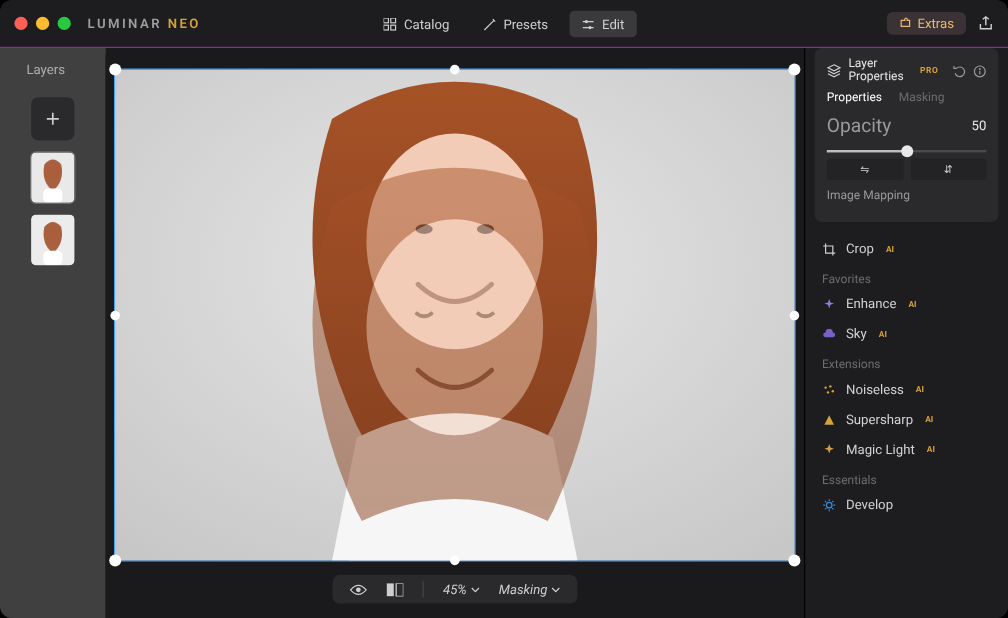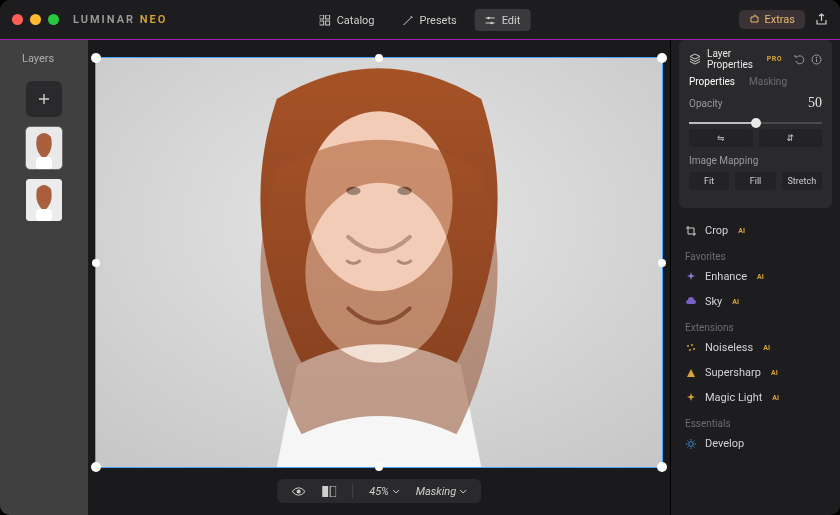--- a/index.html
+++ b/index.html
@@ -100,22 +100,22 @@
   .rtabs .inactive { color: #6d6d70; }
   .panel { background: #2a2a2d; margin: 0 8px 10px; border-radius: 6px; padding: 8px 10px 10px; }
   .panel .panelhdr { display: flex; align-items: center; gap: 6px; margin-bottom: 6px; }
   .panel .panelhdr .title { color: #e8e8e8; font-size: 10px; }
   .panel .panelhdr .pro { color: #d8a23a; font-size: 7px; font-weight: 700; letter-spacing: 0.5px; }
   .panel .panelhdr .spacer { flex: 1; }
   .subtabs { display: flex; gap: 14px; font-size: 10px; margin: 2px 0 8px; }
   .subtabs .on { color: #fff; }
   .subtabs .off { color: #6d6d70; }
   .row { display: flex; align-items: center; gap: 8px; margin-bottom: 6px; }
-  .row .lbl { color: #9a9a9d; font-size: 10px; }
-  .row .val { margin-left: auto; color: #e8e8e8; font-size: 14px; font-family: Liberation Serif, serif; }
+  .row .lbl { color: #9a9a9d; font-size: 16px; }
+  .row .val { margin-left: auto; color: #e8e8e8; font-size: 11px; }
   .slider { position: relative; height: 12px; }
   .slider .track { position: absolute; left: 0; right: 0; top: 5px; height: 2px; background: #4a4a4d; }
   .slider .fill  { position: absolute; left: 0; top: 5px; height: 2px; background: #bdbdbf; }
   .slider .knob  { position: absolute; top: 1px; width: 10px; height: 10px; border-radius: 50%; background: #e9e9ea; }
   .select {
     background: #232325; border-radius: 4px; height: 20px;
     display: flex; align-items: center; padding: 0 8px; color: #d0d0d2; font-size: 10px;
     justify-content: space-between; margin-bottom: 8px;
   }
   .btnrow { display: flex; gap: 6px; margin-bottom: 8px; }
@@ -323,25 +323,20 @@
         <div class="slider">
           <div class="track"></div>
           <div class="fill" style="width:50%"></div>
           <div class="knob" style="left:calc(50% - 5px)"></div>
         </div>
         <div class="btnrow">
           <div class="b">⇋</div>
           <div class="b">⇵</div>
         </div>
         <div class="sectlbl">Image Mapping</div>
-        <div class="btnrow">
-          <div class="b">Fit</div>
-          <div class="b">Fill</div>
-          <div class="b">Stretch</div>
-        </div>
       </div>
 
       <div class="toolitem">
         <span class="dot">
             <svg width="12" height="12" viewBox="0 0 12 12">
               <path d="M3 1 v8 h8 M1 3 h8 v8" stroke="#cfcfcf" fill="none"></path>
             </svg>
           </span>
         <span>Crop</span>
           <span class="badge">AI</span>

